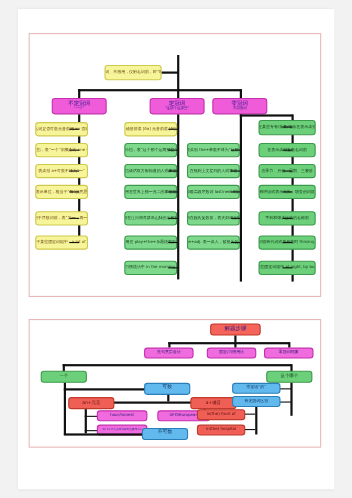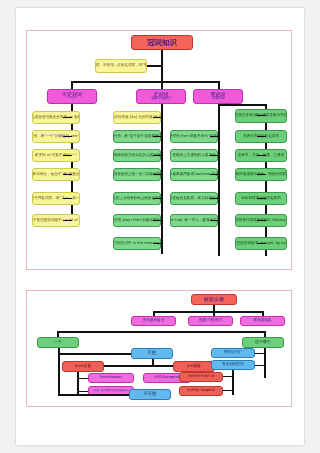--- a/index.html
+++ b/index.html
@@ -55,23 +55,20 @@
   .ln-v{position:absolute;width:1.6px;background:#111;}
   .ln-h.thin{height:1.2px;}
 </style>
 </head>
 <body>
 
 <div class="page">
 
   <div class="panel" id="panel-top">
 
-    <div class="node n-red t16" style="left:104px;top:4px;width:62px;height:15px;">
-      <span class="ln">冠词知识</span>
-    </div>
 
     <div class="node n-yellow t9" style="left:68px;top:28px;width:52px;height:14px;">
       <span class="ln">虚词、不独用，仅附名词前，即“啊”</span>
     </div>
 
     <div class="ln-v" style="left:134px;top:19px;height:31px;"></div>
     <div class="ln-h" style="left:120px;top:34px;width:15px;"></div>
     <div class="ln-h" style="left:44px;top:50px;width:148px;"></div>
     <div class="ln-v" style="left:44px;top:50px;height:9px;"></div>
     <div class="ln-v" style="left:134px;top:50px;height:9px;"></div>

